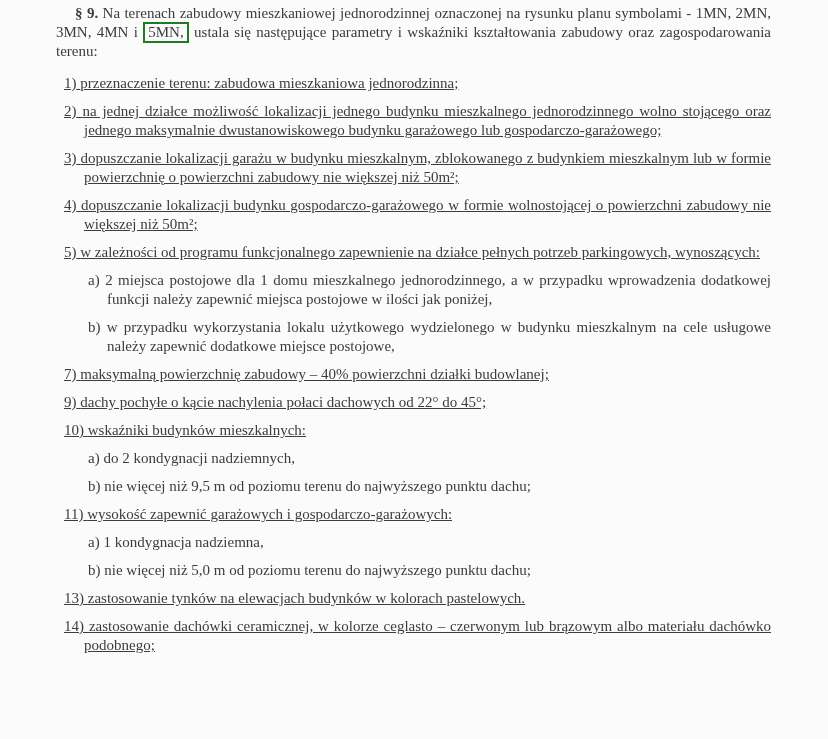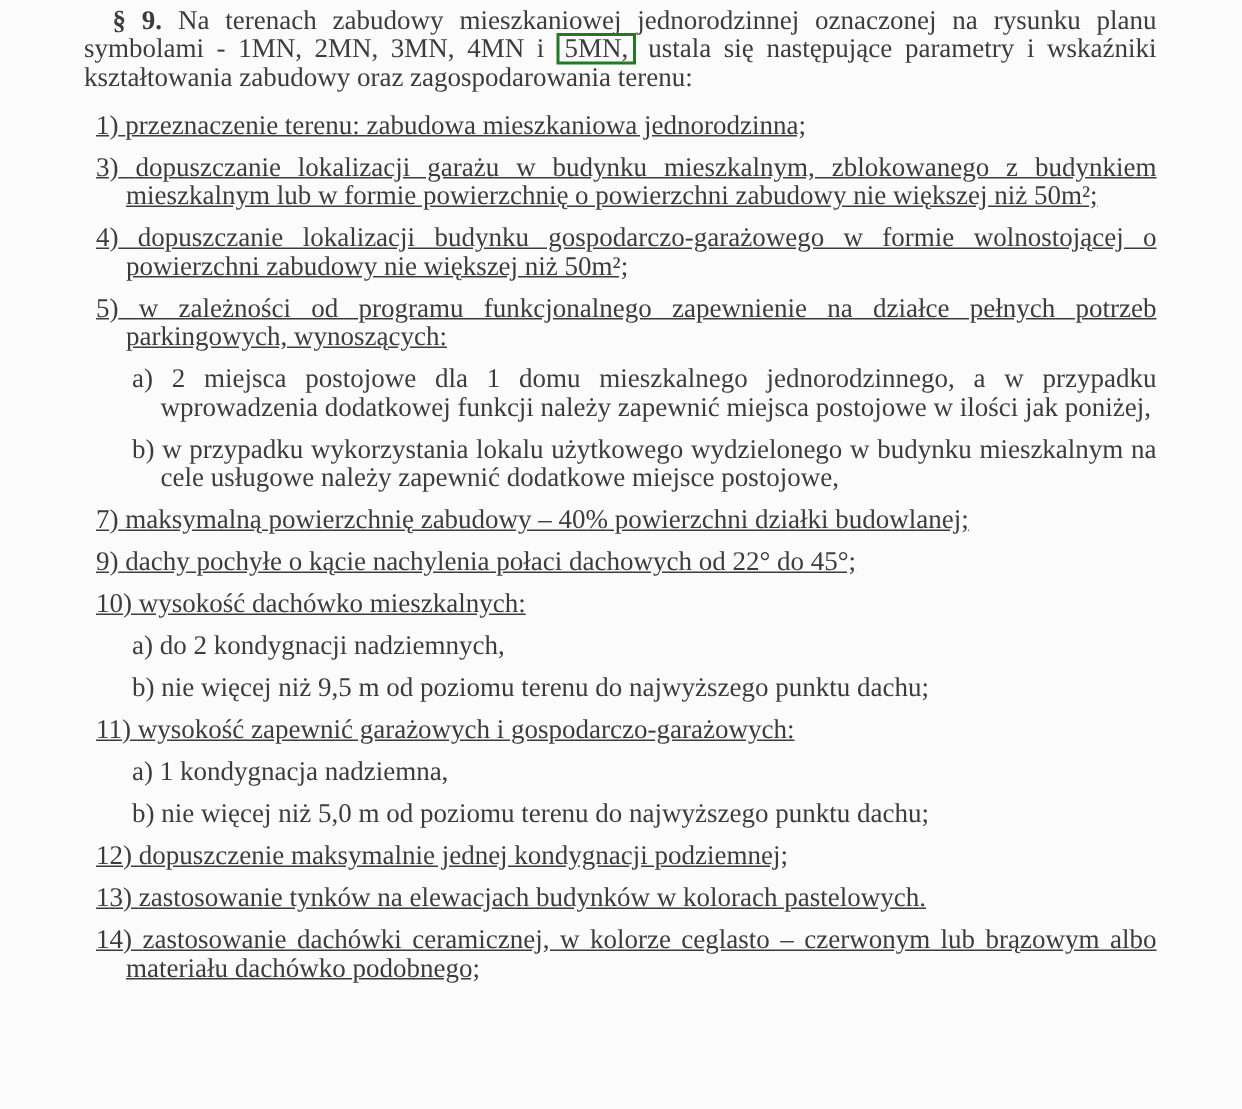--- a/index.html
+++ b/index.html
@@ -11,21 +11,21 @@
     height: 739px;
     background: #fbfbfb;
     overflow: hidden;
   }
   .page {
     box-sizing: border-box;
     width: 828px;
     height: 739px;
     padding: 4px 57px 0 56px;
     font-family: "Liberation Serif", "DejaVu Serif", serif;
-    font-size: 18px;
+    font-size: 15px;
     line-height: 19px;
     color: #3c3c3c;
     text-align: justify;
   }
   p { margin: 0; }
   .intro {
     text-indent: 19px;
     margin-bottom: 13px;
   }
   .section-label {
@@ -51,30 +51,30 @@
     margin-bottom: 9px;
   }
 </style>
 </head>
 <body>
 
 <div class="page">
   <p class="intro"><span class="section-label">§ 9.</span> <span>Na terenach zabudowy mieszkaniowej jednorodzinnej oznaczonej na rysunku planu symbolami - 1MN, 2MN, 3MN, 4MN i</span> <span class="highlight">5MN,</span> <span>ustala się następujące parametry i wskaźniki kształtowania zabudowy oraz zagospodarowania terenu:</span></p>
   <div id="items-container">
       <p class="item"><span>1)</span> <span>przeznaczenie terenu: zabudowa mieszkaniowa jednorodzinna;</span></p>
+      <p class="item"><span>2)</span> <span>na jednej działce możliwość lokalizacji jednego budynku mieszkalnego jednorodzinnego wolno stojącego oraz jednego maksymalnie dwustanowiskowego budynku garażowego lub gospodarczo-garażowego;</span></p>
       <p class="item"><span>3)</span> <span>dopuszczanie lokalizacji garażu w budynku mieszkalnym, zblokowanego z budynkiem mieszkalnym lub w formie powierzchnię o powierzchni zabudowy nie większej niż 50m²;</span></p>
       <p class="item"><span>4)</span> <span>dopuszczanie lokalizacji budynku gospodarczo-garażowego w formie wolnostojącej o powierzchni zabudowy nie większej niż 50m²;</span></p>
       <p class="item"><span>5)</span> <span>w zależności od programu funkcjonalnego zapewnienie na działce pełnych potrzeb parkingowych, wynoszących:</span></p>
       <p class="sub"><span>a)</span> <span>2 miejsca postojowe dla 1 domu mieszkalnego jednorodzinnego, a w przypadku wprowadzenia dodatkowej funkcji należy zapewnić miejsca postojowe w ilości jak poniżej,</span></p>
       <p class="sub"><span>b)</span> <span>w przypadku wykorzystania lokalu użytkowego wydzielonego w budynku mieszkalnym na cele usługowe należy zapewnić dodatkowe miejsce postojowe,</span></p>
       <p class="item"><span>7)</span> <span>maksymalną powierzchnię zabudowy – 40% powierzchni działki budowlanej;</span></p>
       <p class="item"><span>9)</span> <span>dachy pochyłe o kącie nachylenia połaci dachowych od 22° do 45°;</span></p>
-      <p class="item"><span>10)</span> <span>wysokość dachówko mieszkalnych:</span></p>
+      <p class="item"><span>10)</span> <span>wskaźniki budynków mieszkalnych:</span></p>
       <p class="sub"><span>a)</span> <span>do 2 kondygnacji nadziemnych,</span></p>
       <p class="sub"><span>b)</span> <span>nie więcej niż 9,5 m od poziomu terenu do najwyższego punktu dachu;</span></p>
       <p class="item"><span>11)</span> <span>wysokość zapewnić garażowych i gospodarczo-garażowych:</span></p>
       <p class="sub"><span>a)</span> <span>1 kondygnacja nadziemna,</span></p>
       <p class="sub"><span>b)</span> <span>nie więcej niż 5,0 m od poziomu terenu do najwyższego punktu dachu;</span></p>
-      <p class="item"><span>12)</span> <span>dopuszczenie maksymalnie jednej kondygnacji podziemnej;</span></p>
       <p class="item"><span>13)</span> <span>zastosowanie tynków na elewacjach budynków w kolorach pastelowych.</span></p>
       <p class="item"><span>14)</span> <span>zastosowanie dachówki ceramicznej, w kolorze ceglasto – czerwonym lub brązowym albo materiału dachówko podobnego;</span></p>
     </div>
 </div>
 
 </body></html>

